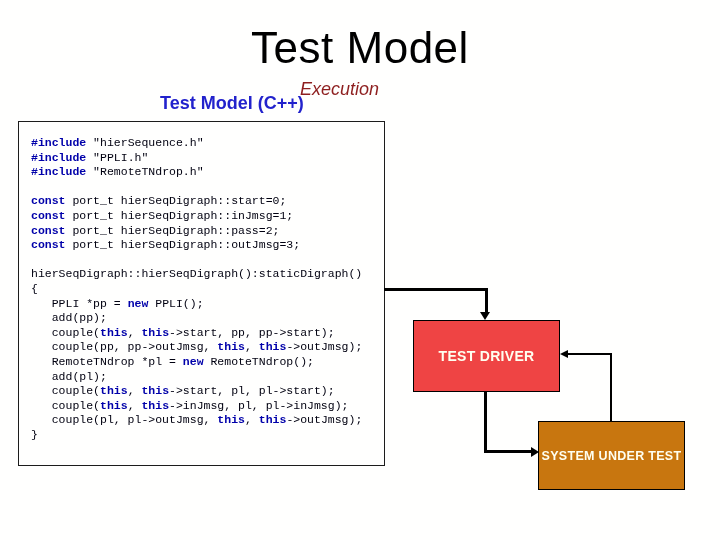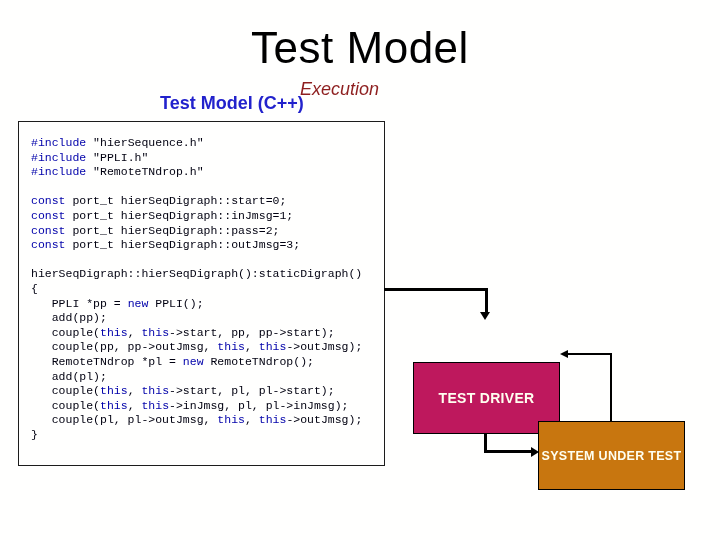--- a/index.html
+++ b/index.html
@@ -51,21 +51,21 @@
   }
   .code-panel pre {
     margin: 0;
     padding: 14px 0 0 12px;
     font-family: "Liberation Mono", "DejaVu Sans Mono", monospace;
     font-size: 11.5px;
     line-height: 14.6px;
     color: var(--code-text, #000010);
     white-space: pre;
   }
-  .code-panel .kw { color: var(--keyword, #0000aa); font-weight: normal; }
+  .code-panel .kw { color: var(--keyword, #0000aa); font-weight: bold; }
   .seg { position: absolute; background: var(--connector, #000); }
   .node {
     position: absolute;
     border: 1px solid #000;
     display: flex;
     align-items: center;
     justify-content: center;
     color: var(--box-label, #fffff0);
     font-weight: bold;
     letter-spacing: 0.3px;
@@ -125,21 +125,21 @@
   <div class="arr arr-down"></div>
 
   <div class="seg seg-drv-v"></div>
   <div class="seg seg-drv-h"></div>
   <div class="arr arr-right"></div>
 
   <div class="seg seg-fb-v"></div>
   <div class="seg seg-fb-h"></div>
   <div class="arr arr-left"></div>
 
-  <div class="node node-driver" style="background: #be185d; margin-top: 42px;">
+  <div class="node node-driver" style="background: #ef4444;">
     <span>TEST DRIVER</span>
   </div>
 
   <div class="node node-sut" style="background: rgb(200, 118, 15);">
     <span>SYSTEM UNDER TEST</span>
   </div>
 
 </div>
 
 </body></html>

